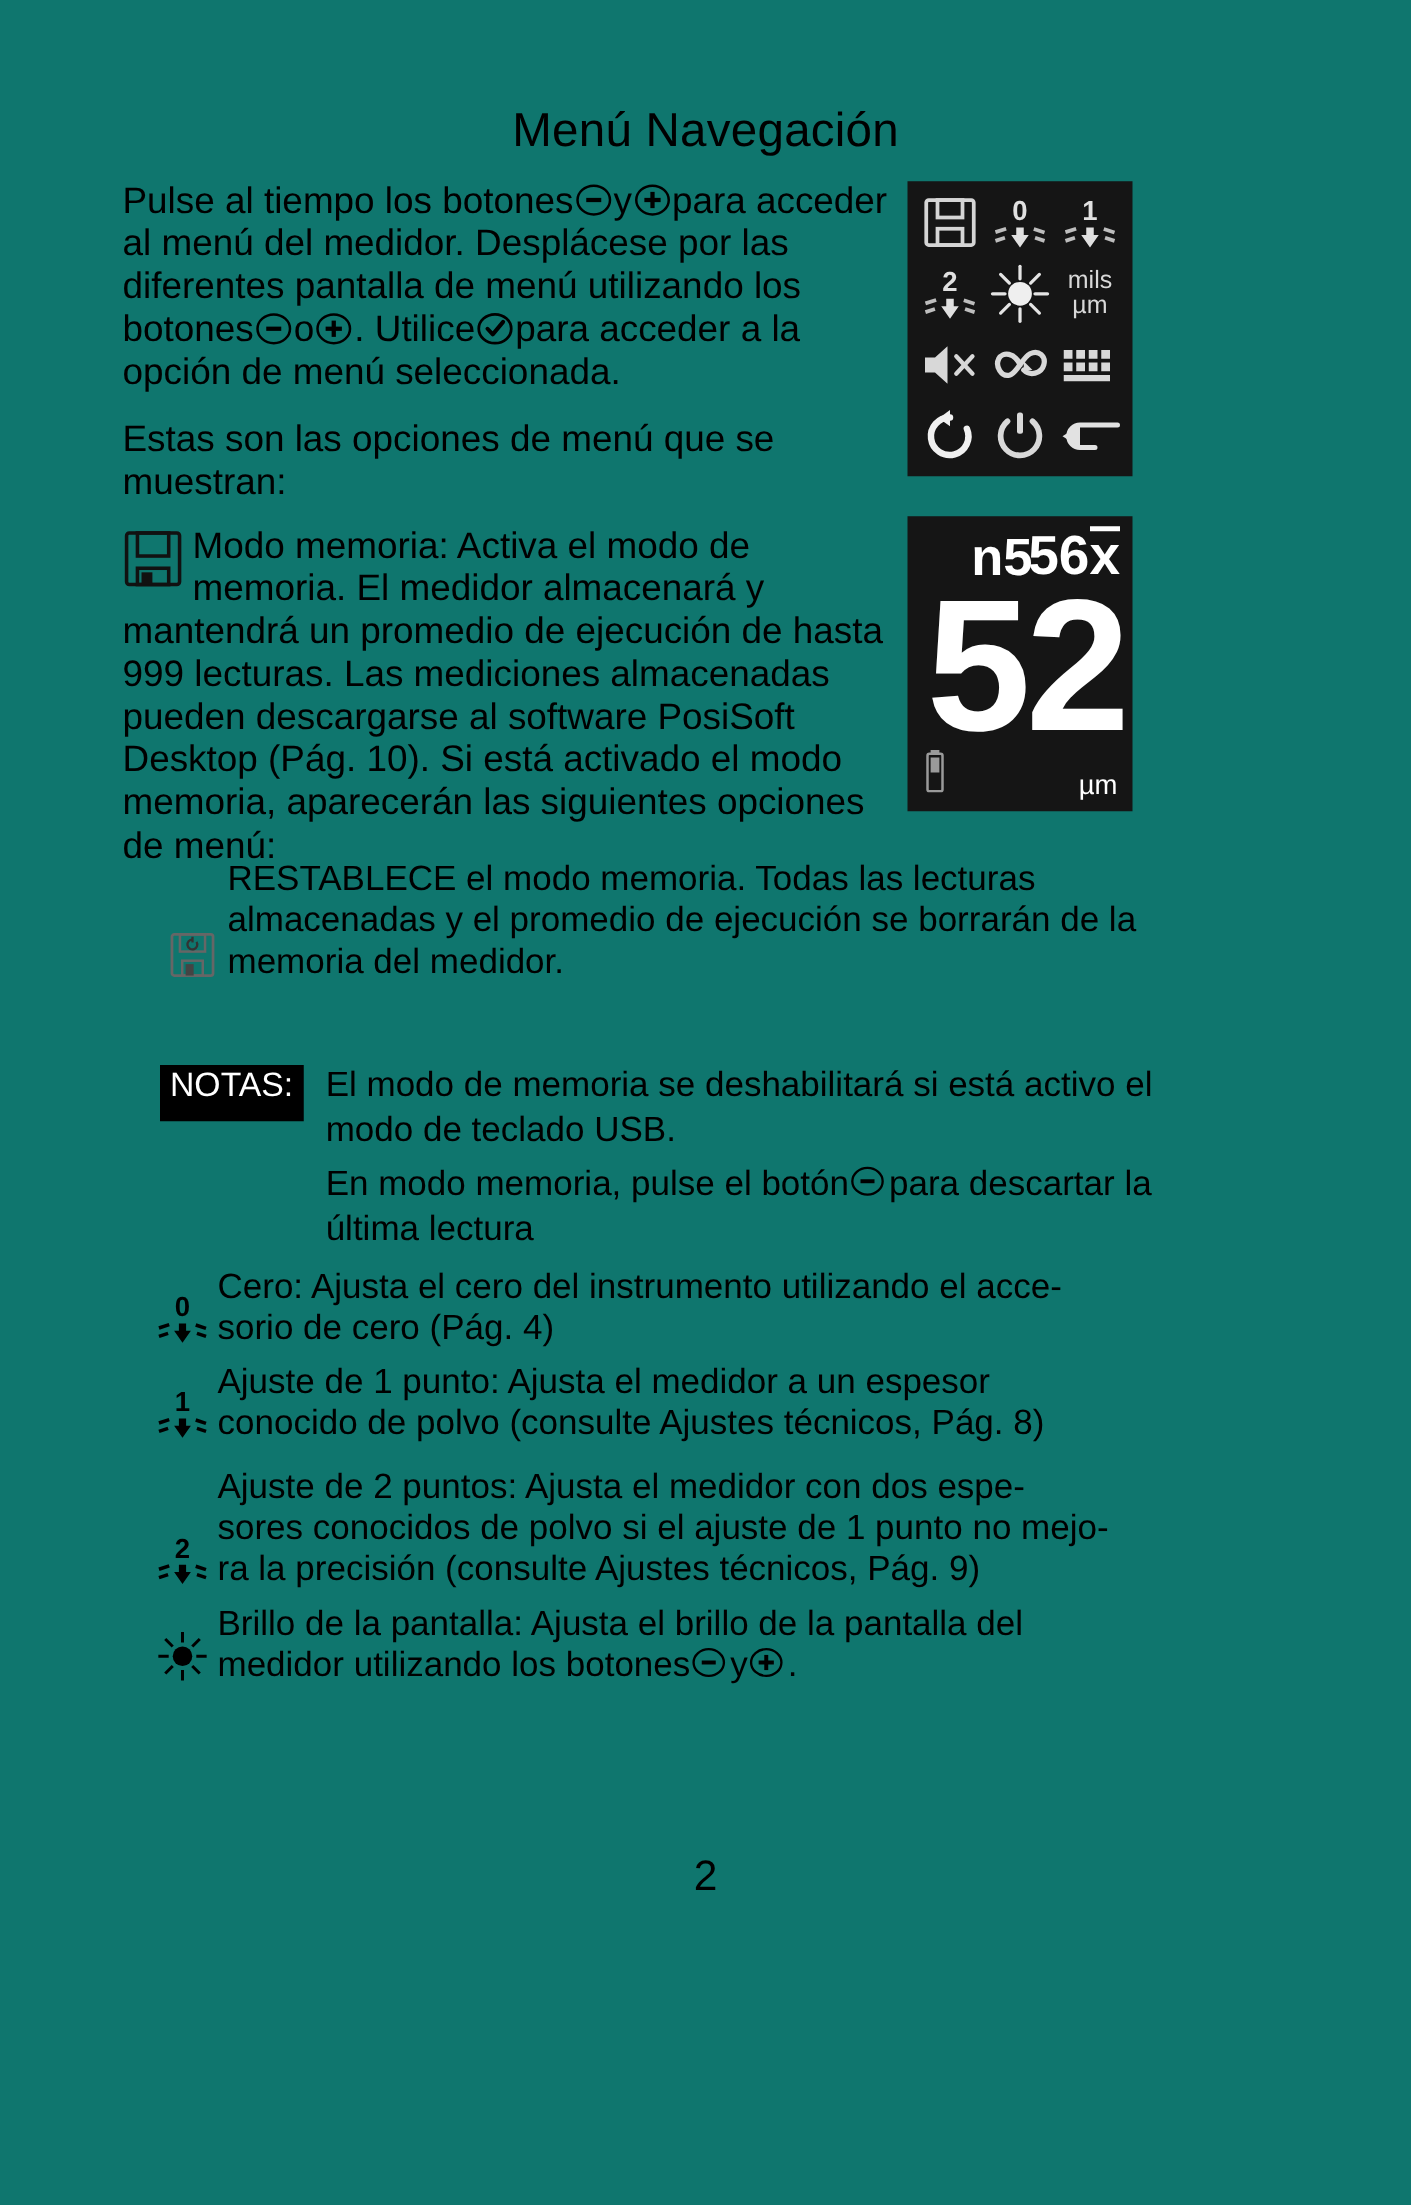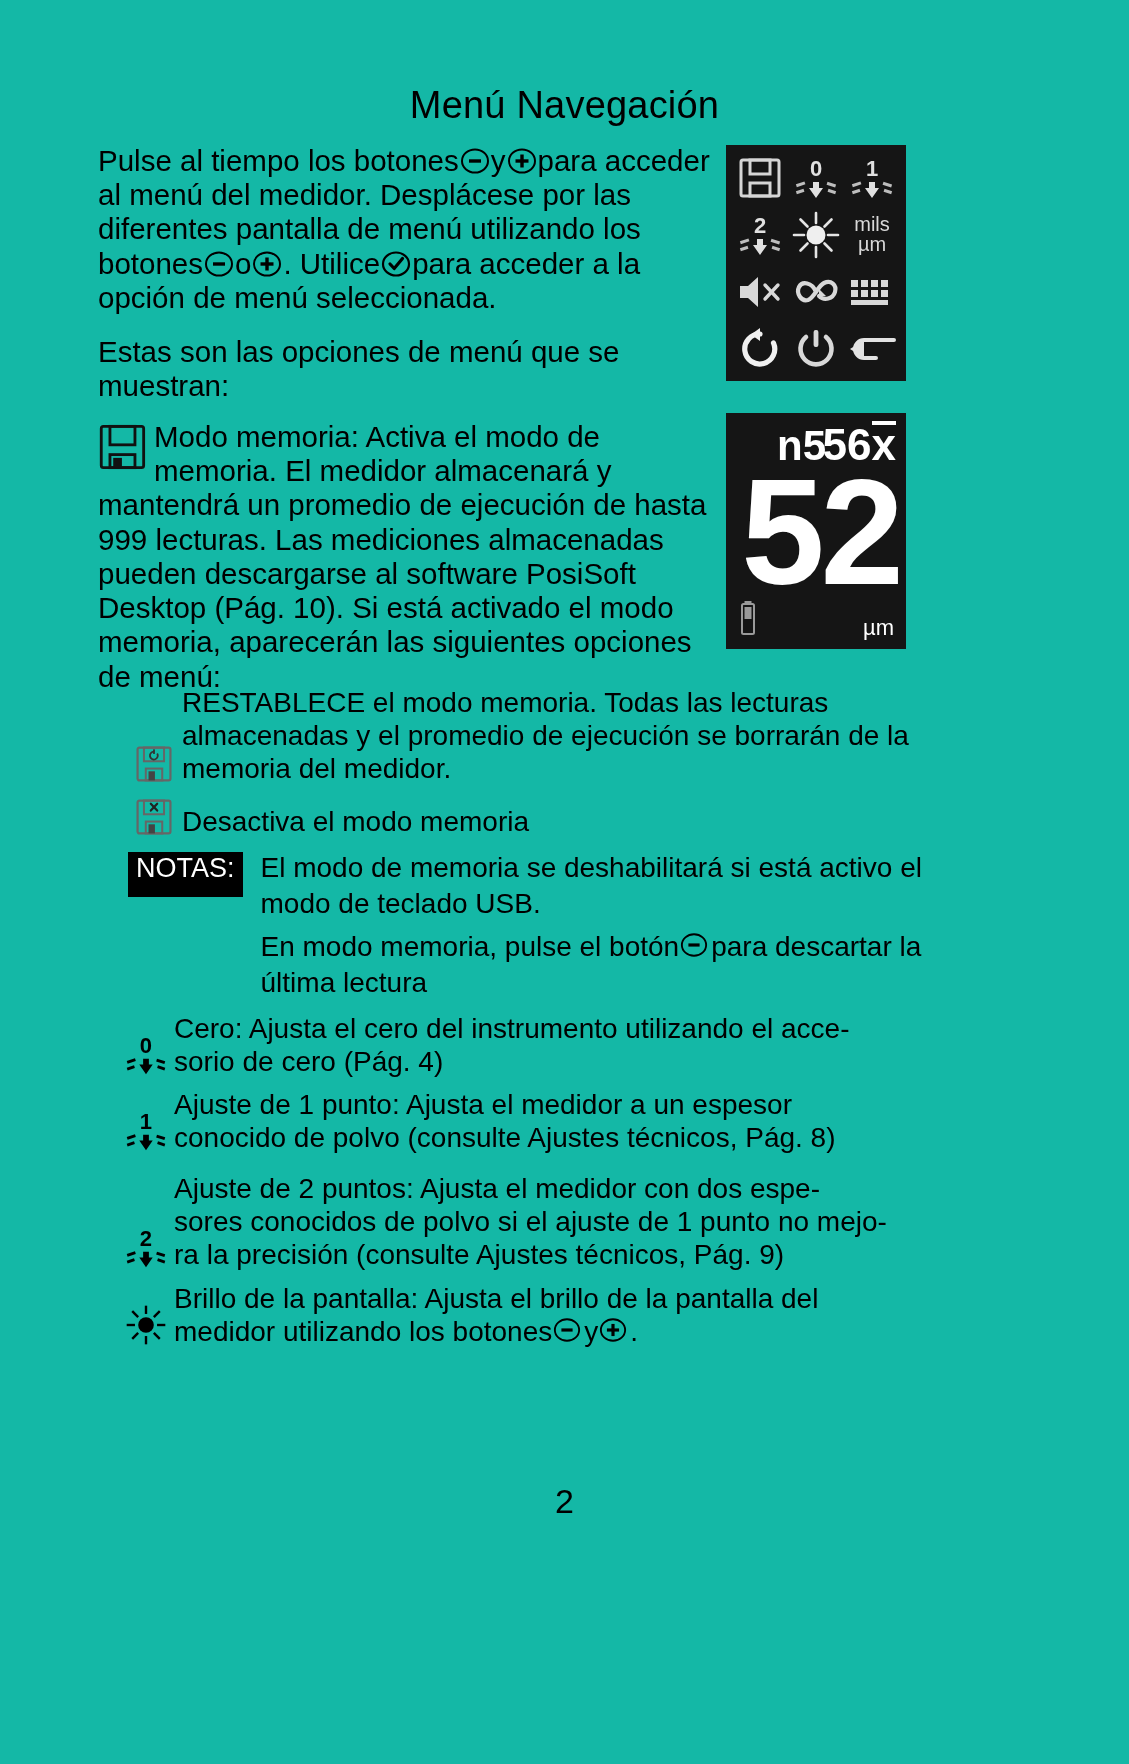--- a/index.html
+++ b/index.html
@@ -8,21 +8,21 @@
     background: #ffffff;
   }
   body {
     font-family: "Liberation Sans", sans-serif;
     color: #000000;
   }
   .page {
     position: relative;
     width: 1129px;
     height: 1764px;
-    background: #14b8a6;
+    background: #0f766e;
     overflow: hidden;
   }
 
   
   .page-title {
     position: absolute;
     left: 0;
     top: 84px;
     width: 1129px;
     text-align: center;
@@ -426,35 +426,20 @@
         <rect x="12" y="5" width="22" height="15" fill="none" stroke="#666" stroke-width="2.2"></rect>
         <path d="M23 9.5 A4.3 4.3 0 1 0 26.5 11.5" fill="none" stroke="#333" stroke-width="2"></path>
         <rect x="22" y="7" width="2" height="5" fill="#333"></rect>
         <rect x="14" y="28" width="18" height="13" fill="none" stroke="#666" stroke-width="2.2"></rect>
         <rect x="17" y="31" width="7" height="10" fill="#444"></rect>
       </svg>
     </div>
     <div class="rowtext">RESTABLECE el modo memoria. Todas las lecturas almacenadas y el promedio de ejecución se borrarán de la memoria del medidor.</div>
   </div>
 
-  <div class="row" id="row-desactiva">
-    <div class="rowicon">
-      <svg width="42" height="42" viewBox="0 0 46 46">
-        <rect x="5" y="5" width="36" height="36" rx="2" fill="none" stroke="#666" stroke-width="2.4"></rect>
-        <rect x="12" y="5" width="22" height="15" fill="none" stroke="#666" stroke-width="2.2"></rect>
-        <g stroke="#222" stroke-width="2.4" stroke-linecap="round">
-          <line x1="19.5" y1="8.5" x2="26.5" y2="16"></line>
-          <line x1="26.5" y1="8.5" x2="19.5" y2="16"></line>
-        </g>
-        <rect x="14" y="28" width="18" height="13" fill="none" stroke="#666" stroke-width="2.2"></rect>
-        <rect x="17" y="31" width="7" height="10" fill="#444"></rect>
-      </svg>
-    </div>
-    <div class="rowtext">Desactiva el modo memoria</div>
-  </div>
 
   <div id="notas-block">
     <div class="notas-tag">NOTAS:</div>
     <div class="notas-lines">
       <p>El modo de memoria se deshabilitará si está activo el modo de teclado USB.</p>
       <div class="notas-gap"></div>
       <p><span>En modo memoria, pulse el botón</span><span class="btn-glyph"><svg width="28" height="28" viewBox="0 0 30 30">
               <ellipse cx="15" cy="15" rx="13" ry="11.5" fill="none" stroke="#000" stroke-width="2"></ellipse>
               <rect x="9" y="13.3" width="12" height="3.4" fill="#000"></rect>
             </svg></span><span>para descartar la última lectura</span></p>

